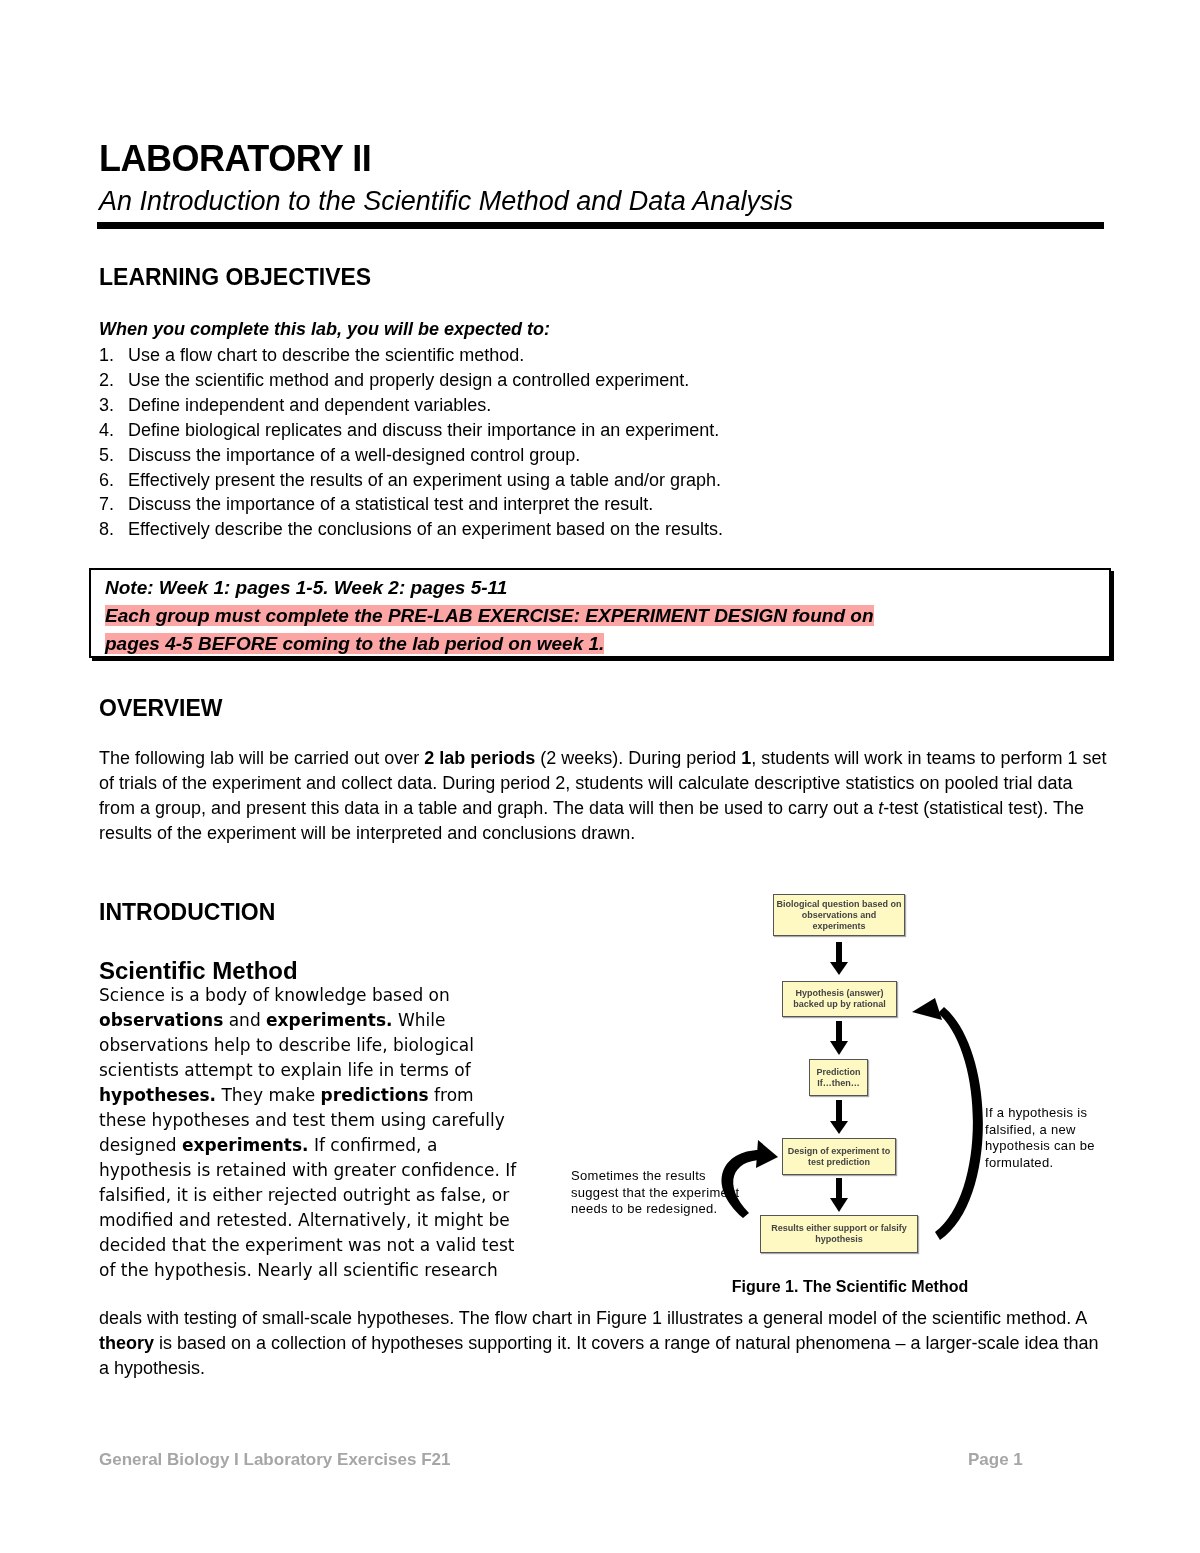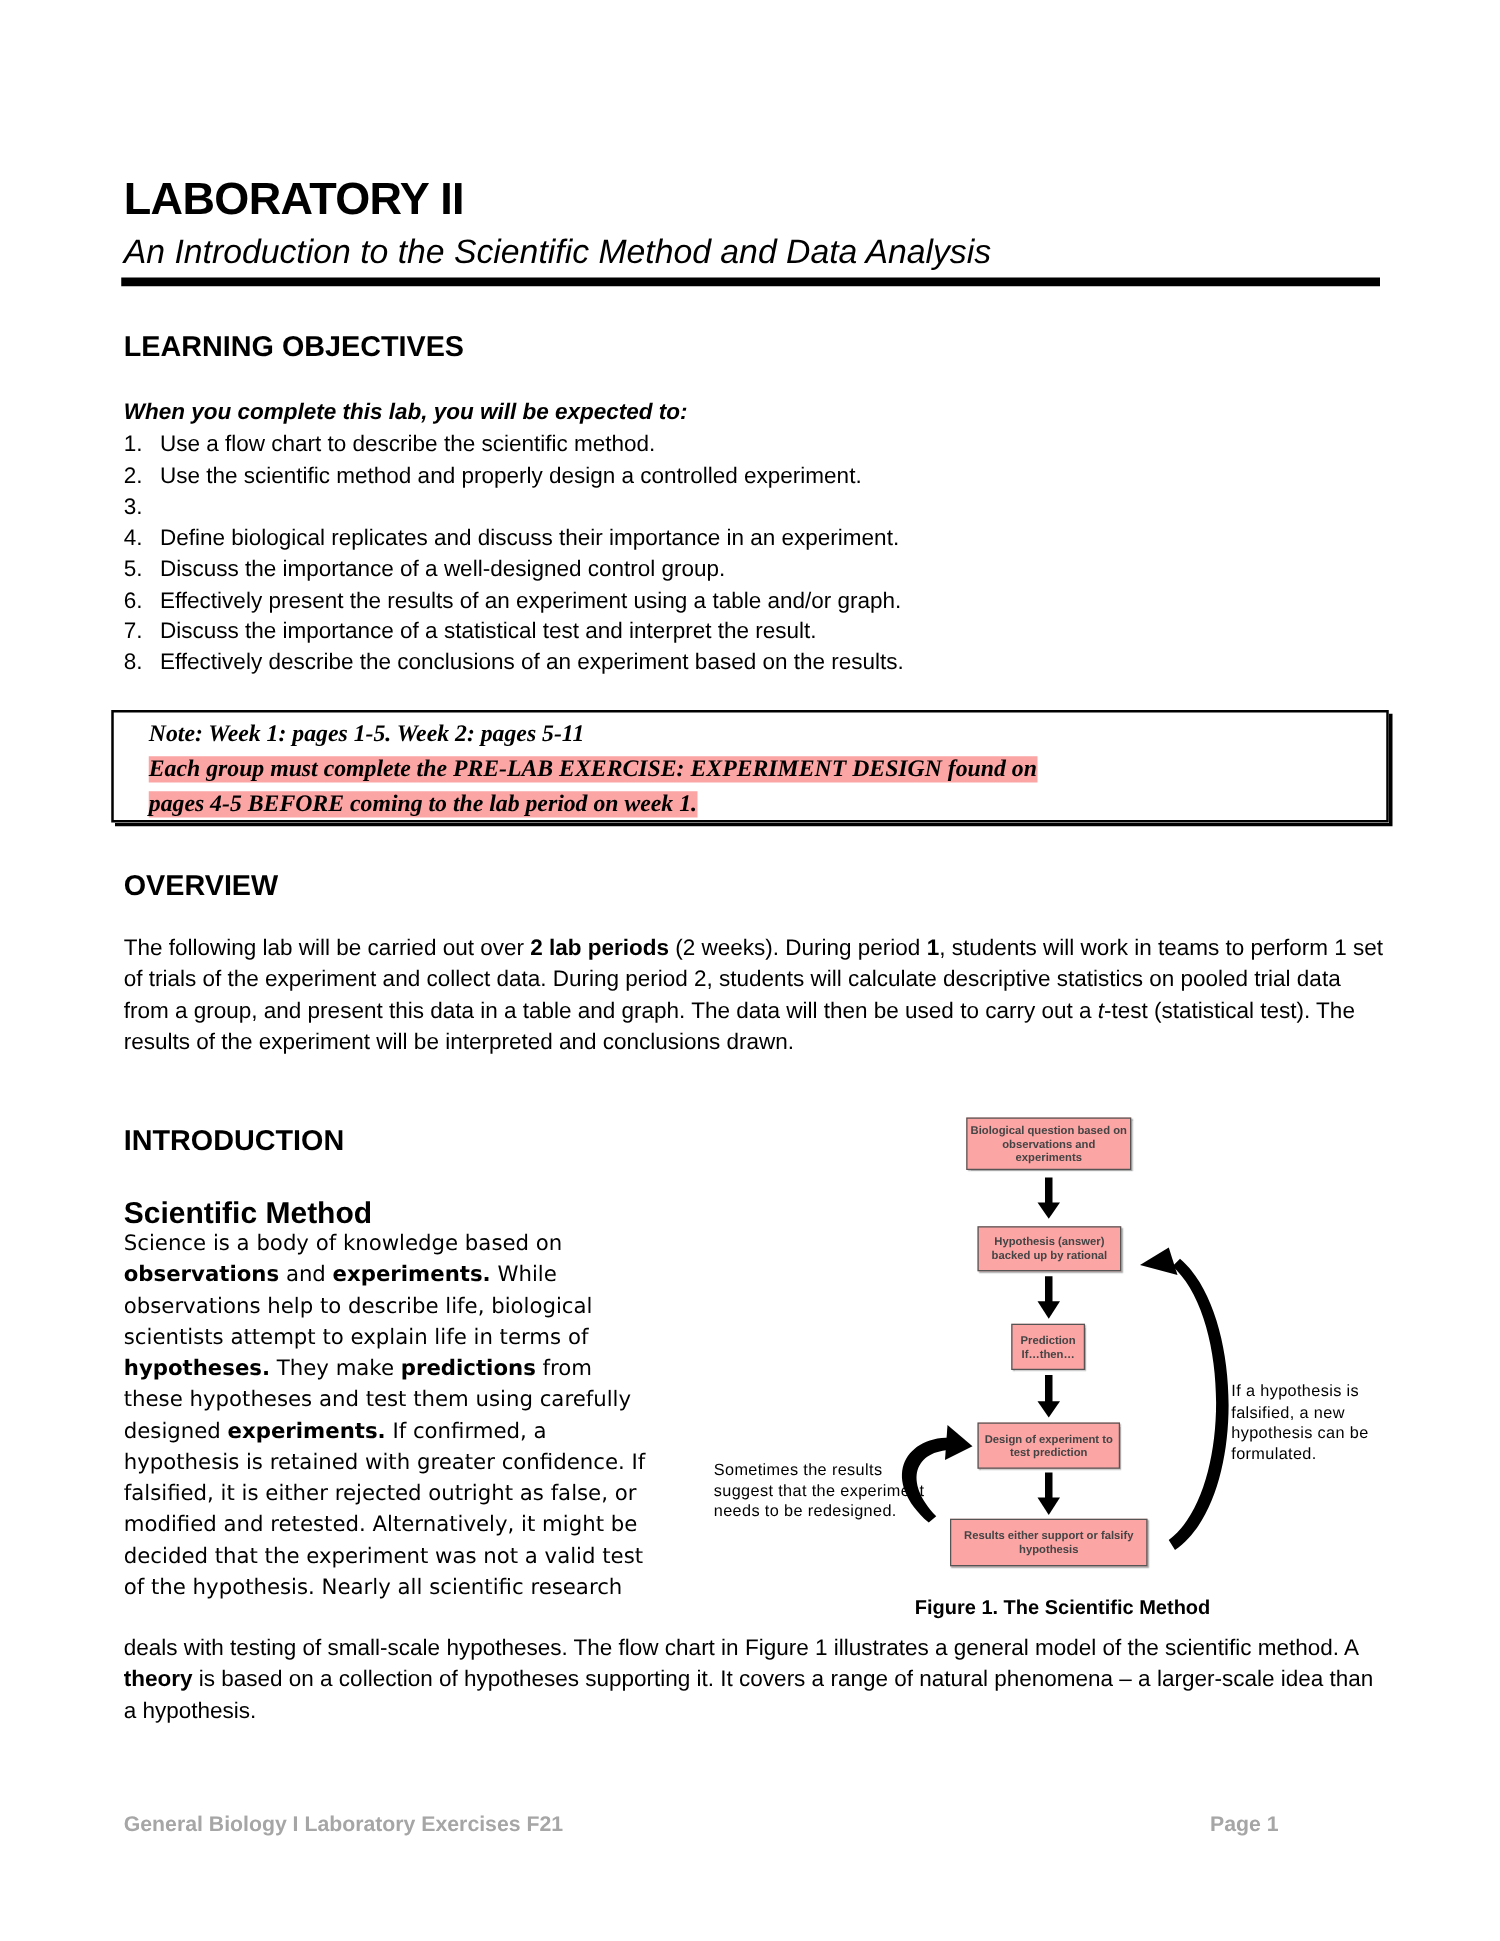--- a/index.html
+++ b/index.html
@@ -7,29 +7,29 @@
   .abs { position: absolute; }
   .title { left: 99px; top: 138px; font-size: 36px; font-weight: bold; letter-spacing: -0.5px; }
   .subtitle { left: 99px; top: 186px; font-size: 27px; font-weight: normal; font-style: italic; }
   .rule { left: 97px; top: 222px; width: 1007px; height: 7px; background: #000; }
   .h2 { font-size: 23px; font-weight: bold; }
   .body-text { font-size: 18px; line-height: 25px; }
   .intro-lead { left: 99px; top: 319px; font-size: 18px; font-weight: bold; font-style: italic; }
   .objectives { left: 99px; top: 343px; margin: 0; padding: 0; list-style: none; font-size: 18px; line-height: 24.9px; }
   .objectives li { display: flex; }
   .objectives .num { width: 29px; }
-  .note-box { left: 89px; top: 568px; width: 1022px; height: 90px; border: 2px solid #000; box-shadow: 3px 3px 0 #000; box-sizing: border-box; padding: 4px 28px; font-family: Liberation Serif, serif; }
+  .note-box { left: 89px; top: 568px; width: 1022px; height: 90px; border: 2px solid #000; box-shadow: 3px 3px 0 #000; box-sizing: border-box; padding: 4px 14px; }
   .note-line1 { font-size: 19px; font-weight: bold; font-style: italic; line-height: 28px; }
   .note-hl { font-size: 19px; font-weight: bold; font-style: italic; line-height: 28px; }
   .note-hl span { background: #fca5a5; }
   .overview-text { left: 99px; top: 746px; width: 1010px; }
   .sm-text { left: 99px; top: 983px; width: 420px; }
   .cont-text { left: 99px; top: 1306px; width: 1010px; }
   .sm-head { left: 99px; top: 957px; font-size: 24px; font-weight: bold; }
-  .fc-box { position: absolute; border: 1.5px solid #555; background: #fca5a5; font-size: 9px; font-weight: bold; color: #444; text-align: center; display: flex; align-items: center; justify-content: center; line-height: 11px; box-sizing: border-box; box-shadow: 1px 1px 1px #aaa; }
+  .fc-box { position: absolute; border: 1.5px solid #555; background: #fef9c3; font-size: 9px; font-weight: bold; color: #444; text-align: center; display: flex; align-items: center; justify-content: center; line-height: 11px; box-sizing: border-box; box-shadow: 1px 1px 1px #aaa; }
   .annot { font-size: 13px; line-height: 16.5px; letter-spacing: 0.3px; }
   .caption { left: 700px; top: 1278px; width: 300px; text-align: center; font-size: 16px; font-weight: bold; }
   .footer { font-size: 17px; font-weight: bold; color: #a6a6a6; top: 1450px; }
 </style>
 </head>
 <body>
 
 <div class="abs title">LABORATORY II</div>
 <div class="abs subtitle">An Introduction to the Scientific Method and Data Analysis</div>
 <div class="abs rule"></div>
@@ -40,20 +40,21 @@
   <li>
       <span class="num">1.</span>
       <span>Use a flow chart to describe the scientific method.</span>
     </li>
   <li>
       <span class="num">2.</span>
       <span>Use the scientific method and properly design a controlled experiment.</span>
     </li>
   <li>
       <span class="num">3.</span>
+      <span>Define independent and dependent variables.</span>
     </li>
   <li>
       <span class="num">4.</span>
       <span>Define biological replicates and discuss their importance in an experiment.</span>
     </li>
   <li>
       <span class="num">5.</span>
       <span>Discuss the importance of a well-designed control group.</span>
     </li>
   <li>

